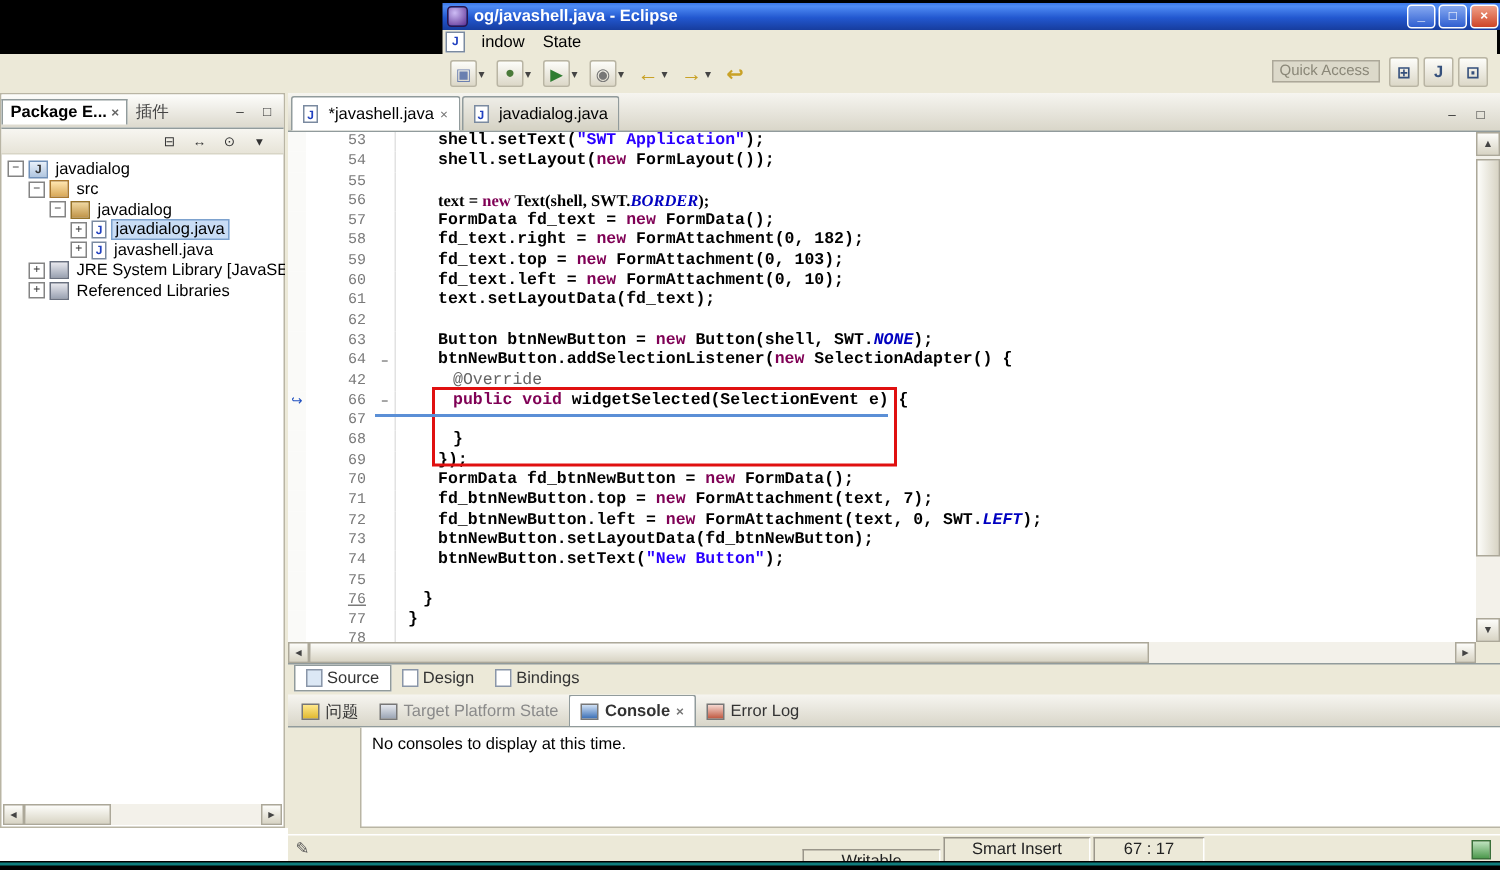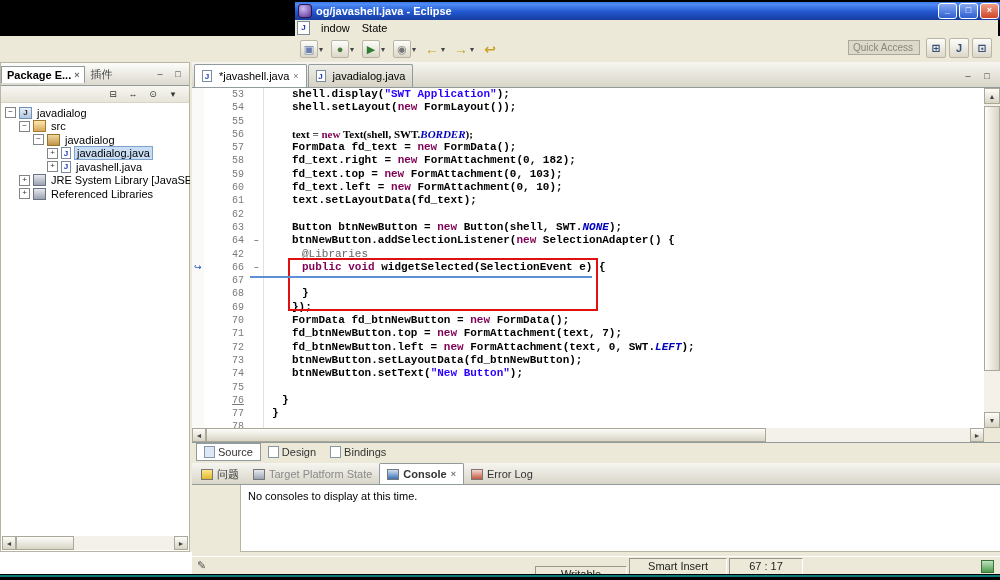--- a/index.html
+++ b/index.html
@@ -281,33 +281,33 @@
           </span>
         </span>
       <span class="ed-winbtns">
           <span class="lpbtn">–</span>
           <span class="lpbtn">□</span>
         </span>
     </div>
     <div class="lines">
       <div class="red-box"></div>
       <div class="blue-line"></div>
-    <div class="cl"><span class="ruler"></span><span class="lnum">53</span><span class="fold"></span><span class="codetxt" style="padding-left: 28px;"><span class="tk-p">shell.display(</span><span class="tk-s">"SWT Application"</span><span class="tk-p">);</span></span></div>
+    <div class="cl"><span class="ruler"></span><span class="lnum">53</span><span class="fold"></span><span class="codetxt" style="padding-left: 28px;"><span class="tk-p">shell.setText(</span><span class="tk-s">"SWT Application"</span><span class="tk-p">);</span></span></div>
         <div class="cl"><span class="ruler"></span><span class="lnum">54</span><span class="fold"></span><span class="codetxt" style="padding-left: 28px;"><span class="tk-p">shell.setLayout(</span><span class="tk-k">new</span><span class="tk-p"> FormLayout());</span></span></div>
         <div class="cl"><span class="ruler"></span><span class="lnum">55</span><span class="fold"></span><span class="codetxt" style="padding-left: 28px;"></span></div>
         <div class="cl"><span class="ruler"></span><span class="lnum">56</span><span class="fold"></span><span class="codetxt" style="padding-left: 28px; font-family: Liberation Serif, serif;"><span class="tk-p">text = </span><span class="tk-k">new</span><span class="tk-p"> Text(shell, SWT.</span><span class="tk-c">BORDER</span><span class="tk-p">);</span></span></div>
         <div class="cl"><span class="ruler"></span><span class="lnum">57</span><span class="fold"></span><span class="codetxt" style="padding-left: 28px;"><span class="tk-p">FormData fd_text = </span><span class="tk-k">new</span><span class="tk-p"> FormData();</span></span></div>
         <div class="cl"><span class="ruler"></span><span class="lnum">58</span><span class="fold"></span><span class="codetxt" style="padding-left: 28px;"><span class="tk-p">fd_text.right = </span><span class="tk-k">new</span><span class="tk-p"> FormAttachment(0, 182);</span></span></div>
         <div class="cl"><span class="ruler"></span><span class="lnum">59</span><span class="fold"></span><span class="codetxt" style="padding-left: 28px;"><span class="tk-p">fd_text.top = </span><span class="tk-k">new</span><span class="tk-p"> FormAttachment(0, 103);</span></span></div>
         <div class="cl"><span class="ruler"></span><span class="lnum">60</span><span class="fold"></span><span class="codetxt" style="padding-left: 28px;"><span class="tk-p">fd_text.left = </span><span class="tk-k">new</span><span class="tk-p"> FormAttachment(0, 10);</span></span></div>
         <div class="cl"><span class="ruler"></span><span class="lnum">61</span><span class="fold"></span><span class="codetxt" style="padding-left: 28px;"><span class="tk-p">text.setLayoutData(fd_text);</span></span></div>
         <div class="cl"><span class="ruler"></span><span class="lnum">62</span><span class="fold"></span><span class="codetxt" style="padding-left: 28px;"></span></div>
         <div class="cl"><span class="ruler"></span><span class="lnum">63</span><span class="fold"></span><span class="codetxt" style="padding-left: 28px;"><span class="tk-p">Button btnNewButton = </span><span class="tk-k">new</span><span class="tk-p"> Button(shell, SWT.</span><span class="tk-c">NONE</span><span class="tk-p">);</span></span></div>
         <div class="cl"><span class="ruler"></span><span class="lnum">64</span><span class="fold foldbox">−</span><span class="codetxt" style="padding-left: 28px;"><span class="tk-p">btnNewButton.addSelectionListener(</span><span class="tk-k">new</span><span class="tk-p"> SelectionAdapter() {</span></span></div>
-        <div class="cl"><span class="ruler"></span><span class="lnum">42</span><span class="fold"></span><span class="codetxt" style="padding-left: 38px;"><span class="tk-a">@Libraries</span></span></div>
+        <div class="cl"><span class="ruler"></span><span class="lnum">42</span><span class="fold"></span><span class="codetxt" style="padding-left: 38px;"><span class="tk-a">@Override</span></span></div>
         <div class="cl"><span class="ruler">↪</span><span class="lnum">66</span><span class="fold foldbox">−</span><span class="codetxt" style="padding-left: 38px;"><span class="tk-k">public</span><span class="tk-p"> </span><span class="tk-k">void</span><span class="tk-p"> widgetSelected(SelectionEvent e) {</span></span></div>
         <div class="cl"><span class="ruler"></span><span class="lnum">67</span><span class="fold"></span><span class="codetxt" style="padding-left: 48px;"></span></div>
         <div class="cl"><span class="ruler"></span><span class="lnum">68</span><span class="fold"></span><span class="codetxt" style="padding-left: 38px;"><span class="tk-p">}</span></span></div>
         <div class="cl"><span class="ruler"></span><span class="lnum">69</span><span class="fold"></span><span class="codetxt" style="padding-left: 28px;"><span class="tk-p">});</span></span></div>
         <div class="cl"><span class="ruler"></span><span class="lnum">70</span><span class="fold"></span><span class="codetxt" style="padding-left: 28px;"><span class="tk-p">FormData fd_btnNewButton = </span><span class="tk-k">new</span><span class="tk-p"> FormData();</span></span></div>
         <div class="cl"><span class="ruler"></span><span class="lnum">71</span><span class="fold"></span><span class="codetxt" style="padding-left: 28px;"><span class="tk-p">fd_btnNewButton.top = </span><span class="tk-k">new</span><span class="tk-p"> FormAttachment(text, 7);</span></span></div>
         <div class="cl"><span class="ruler"></span><span class="lnum">72</span><span class="fold"></span><span class="codetxt" style="padding-left: 28px;"><span class="tk-p">fd_btnNewButton.left = </span><span class="tk-k">new</span><span class="tk-p"> FormAttachment(text, 0, SWT.</span><span class="tk-c">LEFT</span><span class="tk-p">);</span></span></div>
         <div class="cl"><span class="ruler"></span><span class="lnum">73</span><span class="fold"></span><span class="codetxt" style="padding-left: 28px;"><span class="tk-p">btnNewButton.setLayoutData(fd_btnNewButton);</span></span></div>
         <div class="cl"><span class="ruler"></span><span class="lnum">74</span><span class="fold"></span><span class="codetxt" style="padding-left: 28px;"><span class="tk-p">btnNewButton.setText(</span><span class="tk-s">"New Button"</span><span class="tk-p">);</span></span></div>
         <div class="cl"><span class="ruler"></span><span class="lnum">75</span><span class="fold"></span><span class="codetxt" style="padding-left: 28px;"></span></div>

